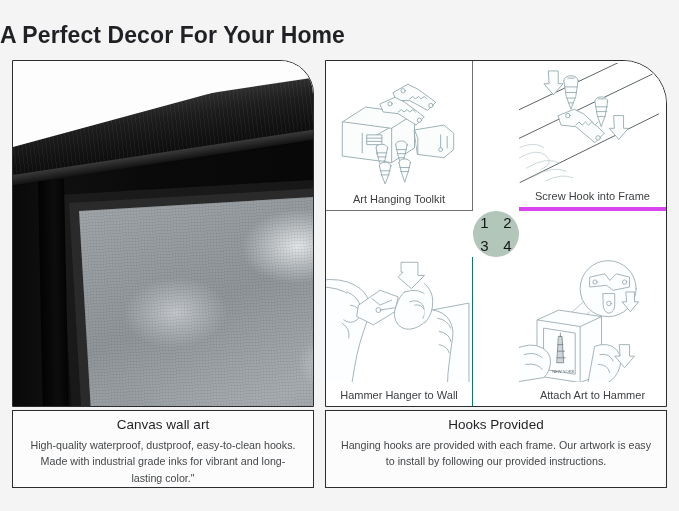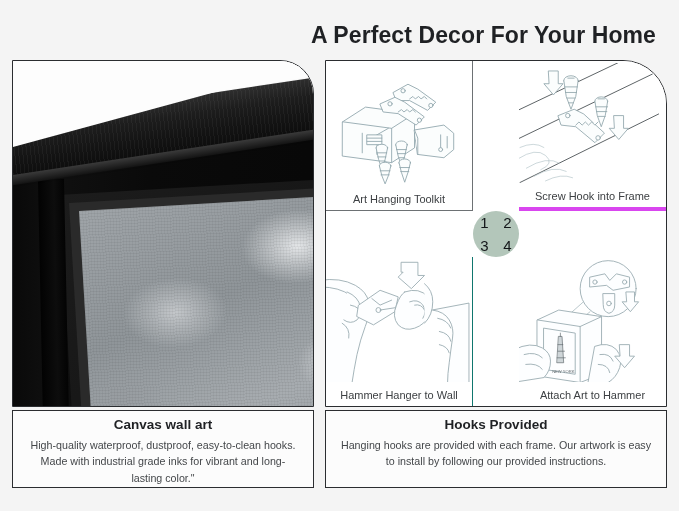--- a/index.html
+++ b/index.html
@@ -7,21 +7,21 @@
     width: 679px; height: 511px;
     background: #f4f4f4;
     font-family: "Liberation Sans", sans-serif;
     overflow: hidden;
   }
   .page { position: relative; width: 679px; height: 511px; background: #f4f4f4; }
 
   
   .title {
     position: absolute; top: 22px; left: 0; width: 656px;
-    text-align: right;
+    text-align: left;
     font-size: 23px; font-weight: bold; color: #1f2124;
     letter-spacing: .1px;
   }
 
   
   .left-panel {
     position: absolute; left: 12px; top: 60px;
     width: 302px; height: 347px;
     border: 1.5px solid #2b2d30;
     background: #fdfdfd;
@@ -130,21 +130,21 @@
 
   
   .caption {
     position:absolute; top:410px; height:78px;
     border:1.5px solid #2b2d30; background:#fcfcfc;
     padding:6px 14px 0;
   }
   .caption.left  { left:12px;  width:302px; }
   .caption.right { left:325px; width:342px; }
   .caption h3 {
-    text-align:center; font-size:13.5px; font-weight:bold; color:#1f2124;
+    text-align:center; font-size:13.5px; font-weight:normal; color:#1f2124;
     margin-bottom:5px;
   }
   .caption p {
     text-align:center; font-size:10.7px; color:#44474a; line-height:1.52;
   }
 </style>
 </head>
 <body>
 
 <div class="page">

